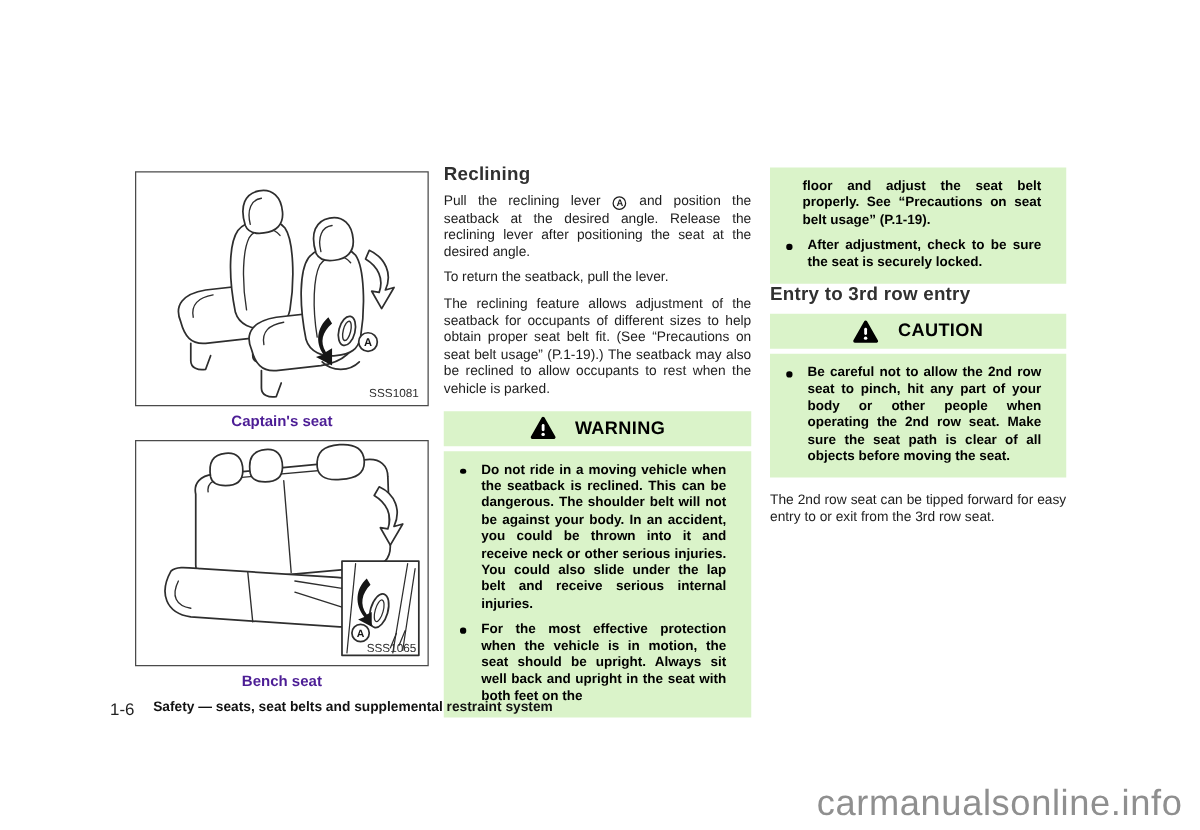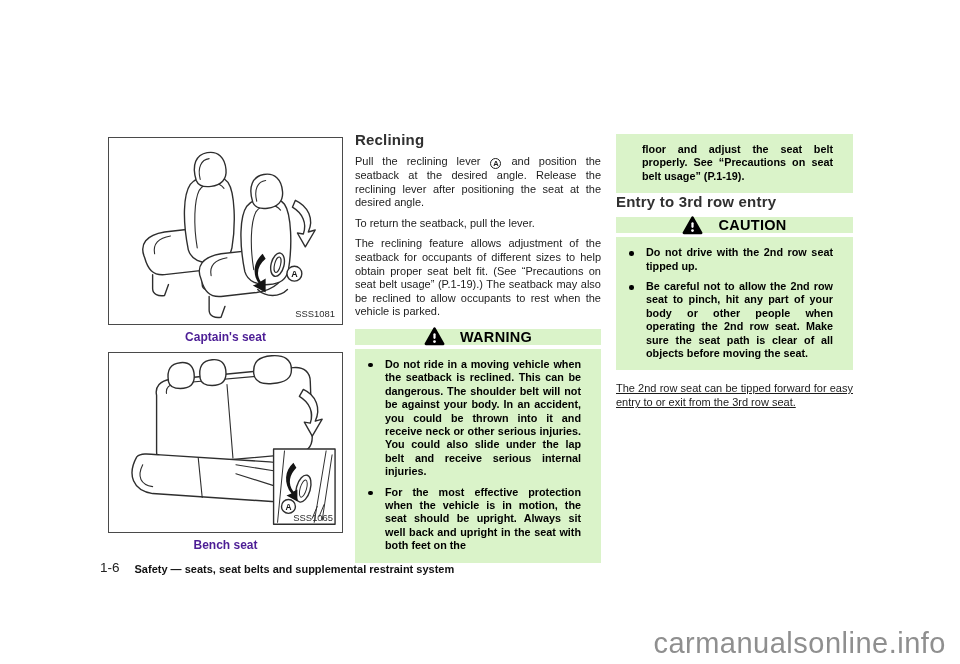--- a/index.html
+++ b/index.html
@@ -34,42 +34,42 @@
     font-size:11px; line-height:13.6px; text-align:justify;
     margin:0 0 7px 0; color:#1c1c1c;
   }
   .circ-a {
     display:inline-block; width:11px; height:11px; border:1px solid #1c1c1c;
     border-radius:50%; font-size:7.5px; line-height:10px; text-align:center;
     font-weight:bold; vertical-align:-1px; margin:0 1px;
   }
   
   .alert-head {
-    height:16px; background:var(--green); display:flex; align-items:center;
+    height:28px; background:var(--green); display:flex; align-items:center;
     justify-content:center; gap:15px; font-weight:bold; font-size:14.5px;
     letter-spacing:.3px; color:#000; margin-bottom:4px;
   }
   .alert-head.warn { margin-top:10px; }
   .alert-head svg { display:block; }
   .alert-body {
     background:var(--green); padding:9px 20px 3px 0; font-weight:bold;
     font-size:10.8px; line-height:13.4px; text-align:justify; color:#000;
   }
   .bullet { position:relative; padding-left:30px; margin-bottom:7px; }
   .bullet::before {
     content:""; position:absolute; left:13px; top:5px; width:4.5px; height:4.5px;
     border-radius:50%; background:#000;
   }
   .cont-text { padding-left:26px; margin-bottom:7px; }
   .entry-h { margin-top:15px; margin-bottom:9px; }
-  p.after { margin-top:12px; margin-bottom:0;text-decoration:underline; }
+  p.after { margin-top:12px; margin-bottom:0; }
   
   .footer {
-    position:absolute; left:100px; top:560px; display:flex;
-    align-items:flex-end; gap:15px;
+    position:absolute; left:88px; top:560px; display:flex;
+    align-items:flex-start; gap:15px;
   }
   .footer .pnum { font-size:13.5px; color:#222; }
   .footer .ptitle { font-size:11px; font-weight:bold; color:#111; }
   .watermark {
     position:absolute; right:14px; bottom:4px; font-size:29px;
     color:#8f8f8f; letter-spacing:.5px;
   }
 </style>
 </head>
 <body>
@@ -167,34 +167,34 @@
     </div>
     <div class="alert-body">
       <div class="bullet">Do not ride in a moving vehicle when the seatback is reclined. This can be dangerous. The shoulder belt will not be against your body. In an accident, you could be thrown into it and receive neck or other serious injuries. You could also slide under the lap belt and receive serious internal injuries.</div>
       <div class="bullet">For the most effective protection when the vehicle is in motion, the seat should be upright. Always sit well back and upright in the seat with both feet on the</div>
     </div>
   </div>
 
   <div class="col col-right">
     <div class="alert-body">
       <div class="cont-text">floor and adjust the seat belt properly. See “Precautions on seat belt usage” (P.1-19).</div>
+      <div class="bullet">After adjustment, check to be sure the seat is securely locked.</div>
     </div>
 
     <h2 class="sec entry-h">Entry to 3rd row entry</h2>
 
     <div class="alert-head">
       <svg width="21" height="19" viewBox="0 0 24 22">
         <path d="M12 2 L22 19.5 H2 Z" fill="#000" stroke="#000" stroke-width="3" stroke-linejoin="round"></path>
         <rect x="10.7" y="7.2" width="2.6" height="6.6" rx="1.3" fill="#fff"></rect>
         <circle cx="12" cy="16.8" r="1.6" fill="#fff"></circle>
       </svg>
       <span>CAUTION</span>
     </div>
     <div class="alert-body">
-      <div class="bullet">Do not drive with the 2nd row seat tipped up.</div>
       <div class="bullet">Be careful not to allow the 2nd row seat to pinch, hit any part of your body or other people when operating the 2nd row seat. Make sure the seat path is clear of all objects before moving the seat.</div>
     </div>
 
     <p class="body after">The 2nd row seat can be tipped forward for easy entry to or exit from the 3rd row seat.</p>
   </div>
 
   <div class="footer">
     <span class="pnum">1-6</span>
     <span class="ptitle">Safety — seats, seat belts and supplemental restraint system</span>
   </div>

